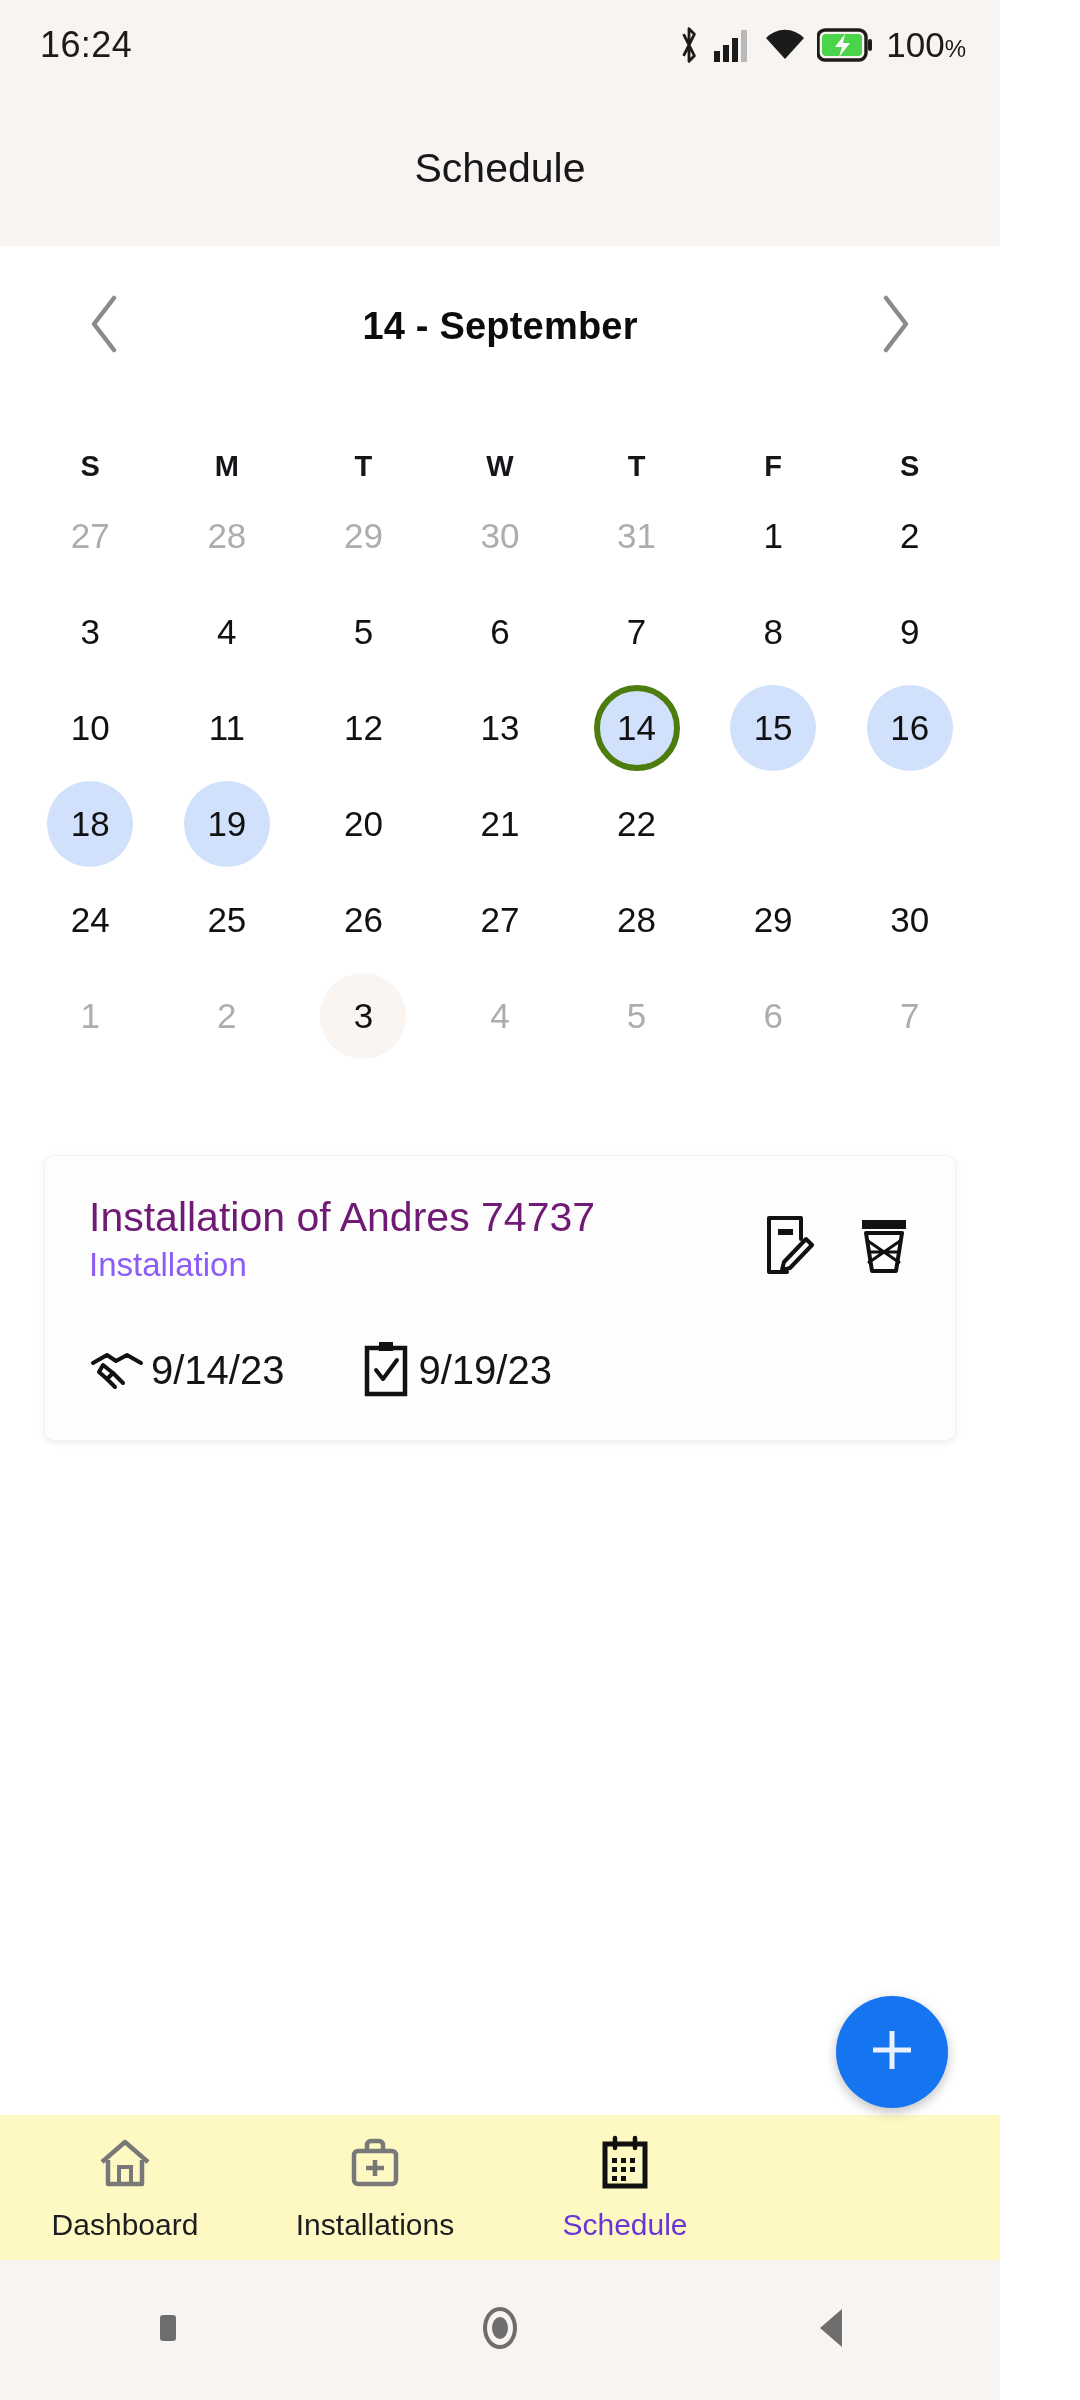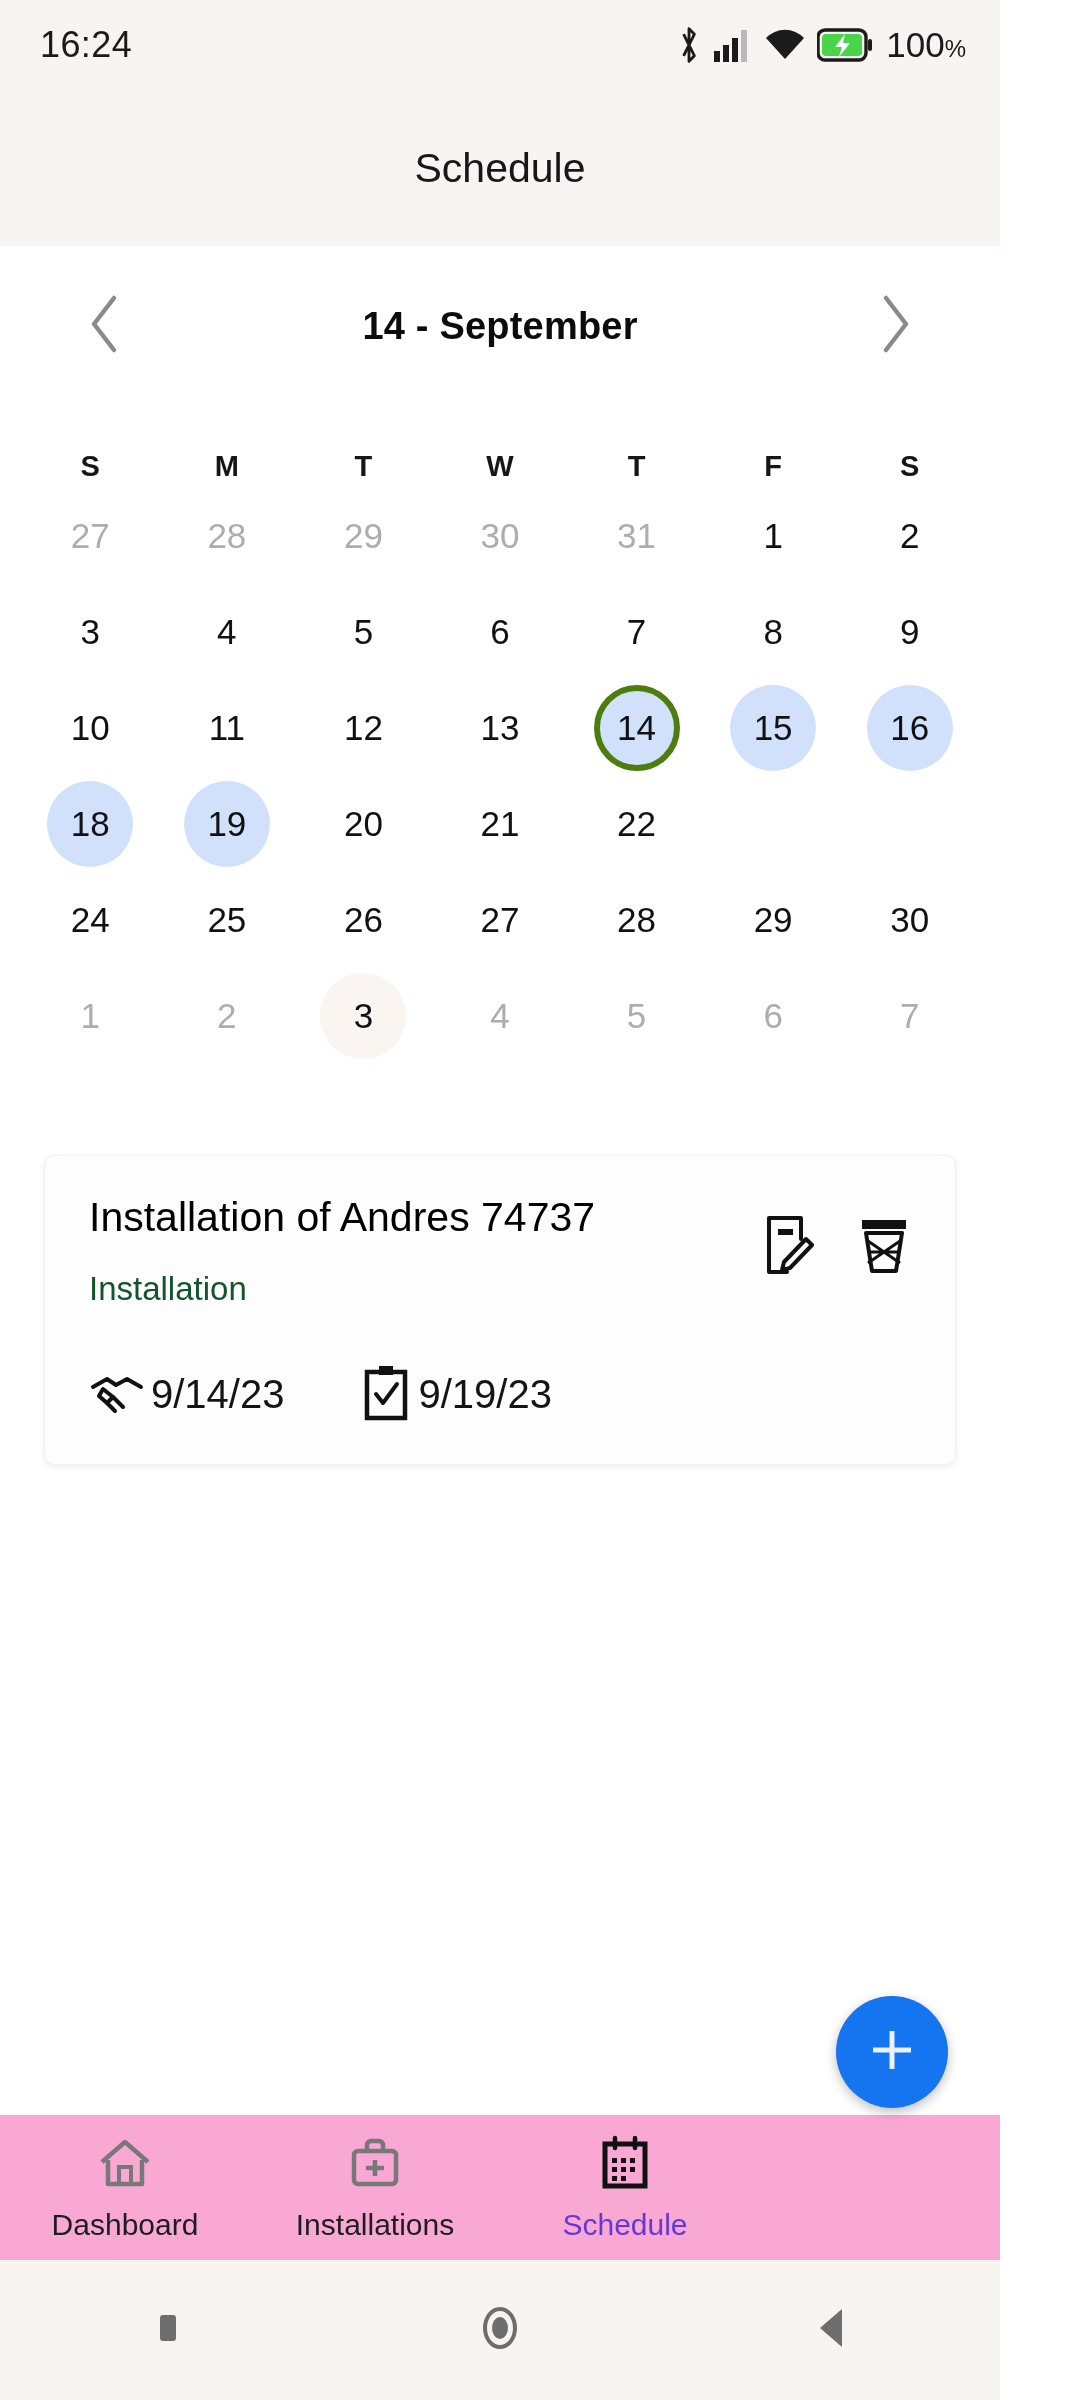--- a/index.html
+++ b/index.html
@@ -76,43 +76,43 @@
   .card {
     background: #fdfdfd;
     border: 1px solid #f0f0f0;
     border-radius: 10px;
     box-shadow: 0 2px 7px rgba(0,0,0,.07);
     padding: 38px 42px 38px 44px;
     position: relative;
   }
   .card-top { display: flex; align-items: flex-start; }
   .card-titlewrap { flex: 1 1 auto; padding-right: 24px; }
-  .card-title { font-size: 41px; color: #000000; line-height: 1.17; font-weight: 400; }
-  .card-sub { font-size: 33px; color: #14532d; margin-top: 28px; }
+  .card-title { font-size: 41px; color: #701a75; line-height: 1.17; font-weight: 400; }
+  .card-sub { font-size: 33px; color: #8b5cf6; margin-top: 4px; }
   .card-actions { display: flex; gap: 38px; padding-top: 22px; }
   .icon-btn { width: 58px; height: 62px; display: flex; align-items: center; justify-content: center; }
   .card-dates { display: flex; align-items: center; margin-top: 56px; gap: 20px; }
   .date-item { display: flex; align-items: center; gap: 6px; }
   .date-item + .date-item { margin-left: 58px; }
   .date-text { font-size: 40px; color: #141416; }
 
   
   .fab {
     position: absolute; right: 52px; bottom: 292px;
     width: 112px; height: 112px; border-radius: 50%;
     background: #1575f0;
     box-shadow: 0 4px 12px rgba(0,0,0,.25);
     display: flex; align-items: center; justify-content: center;
   }
 
   
   .spacer { flex: 1 1 auto; }
   .bottomnav {
     flex: 0 0 145px; height: 145px;
-    background: #f9a8d4;
+    background: #fef9c3;
     display: grid; grid-template-columns: repeat(4, 1fr);
     align-items: center;
   }
   .navitem { display: flex; flex-direction: column; align-items: center; gap: 12px; }
   .navlabel { font-size: 30px; color: #1d1d20; }
   .navitem.active .navlabel { color: #6538d6; }
 
   
   .sysnav {
     flex: 0 0 140px; height: 140px;

